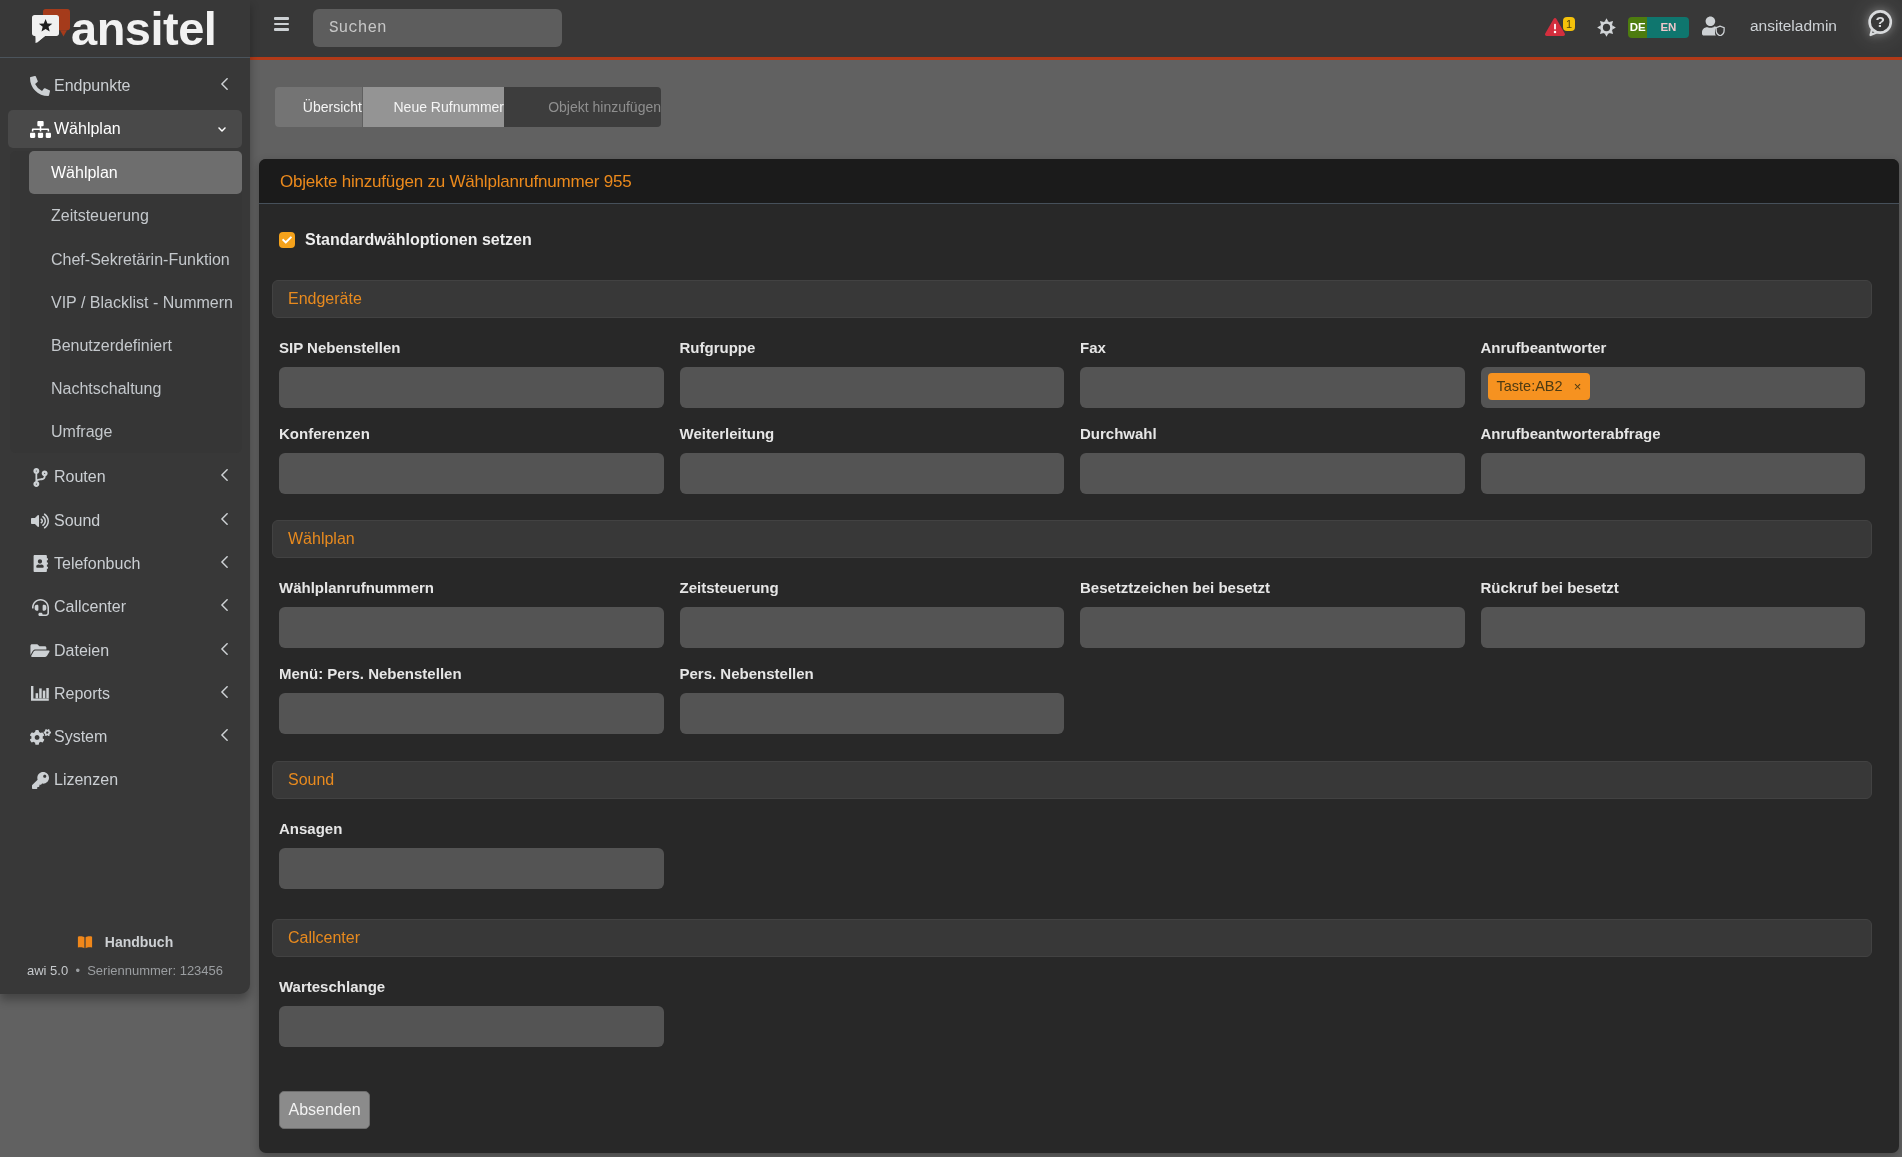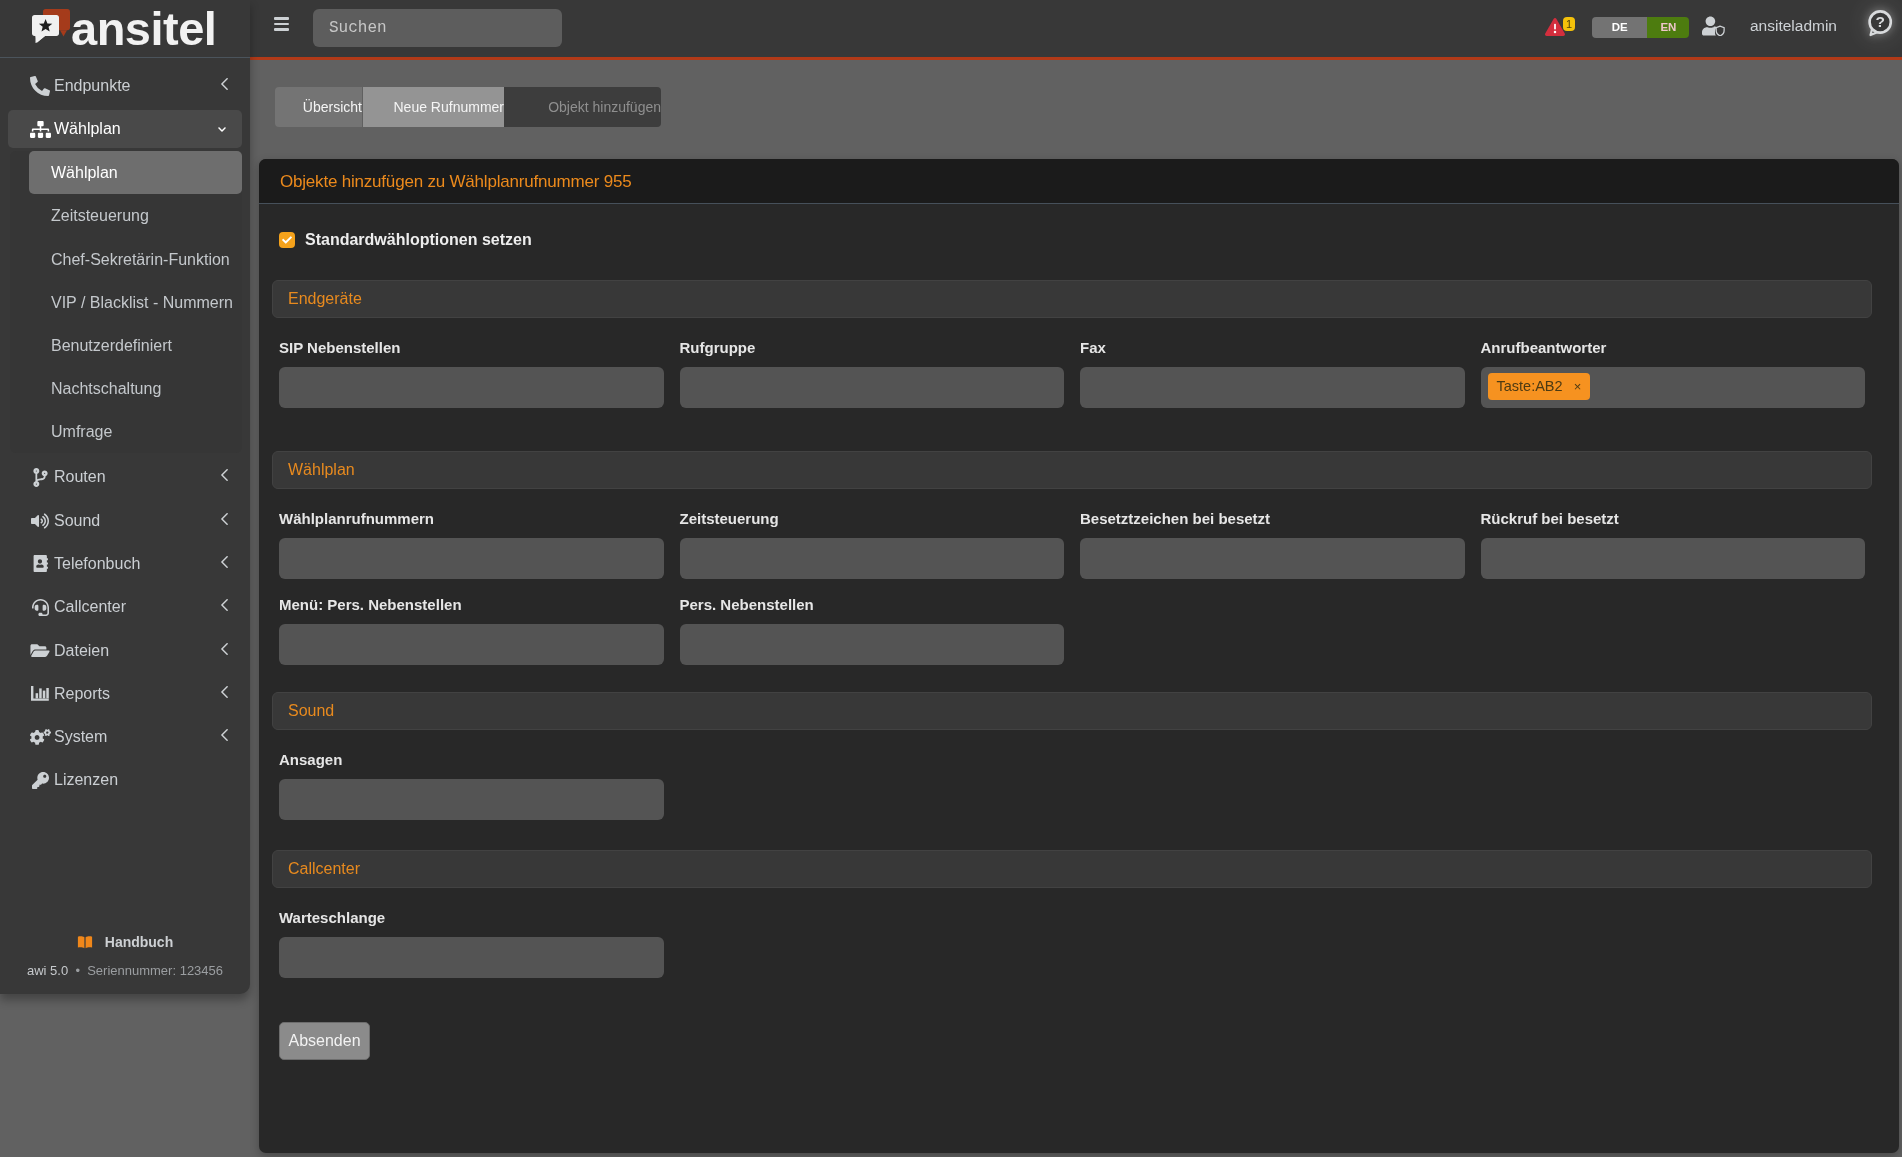--- a/index.html
+++ b/index.html
@@ -25,22 +25,22 @@
 }
 .searchbox::placeholder { color:#c7c7c7; opacity:1; }
 .warnwrap { position:absolute; right:337px; top:18px; width:20px; height:18px; }
 .badge1 {
   position:absolute; right:327px; top:17px; width:12px; height:14px;
   background:#f4c10a; color:#4f420b; font-size:11px; font-weight:normal;
   border-radius:4px; text-align:center; line-height:14px; z-index:3;
 }
 .gearwrap { position:absolute; right:286px; top:18px; }
 .lang { position:absolute; right:213px; top:17px; height:21px; border-radius:4px; overflow:hidden; font-size:11.5px; font-weight:bold; display:flex; letter-spacing:-0.2px; }
-.lang .de { background:#737373; color:#fff; padding:0 20px; line-height:21px; }
-.lang .en { background:#4d7c0f; color:#eec6ca; padding:0 13px; line-height:21px; }
+.lang .de { background:#4d7c0f; color:#fff; padding:0 2px; line-height:21px; }
+.lang .en { background:#0f766e; color:#eec6ca; padding:0 13px; line-height:21px; }
 .userwrap { position:absolute; right:65px; top:16px; display:flex; align-items:center; gap:24px; color:#ced2d6; font-size:15.5px; }
 .helpwrap { position:absolute; right:9px; top:9px; width:27px; height:28px;
   filter: drop-shadow(0 0 5px rgba(255,255,255,0.30)) drop-shadow(0 0 12px rgba(255,255,255,0.18)); }
 
 .sidebar {
   position:absolute; left:0; top:0; width:250px; height:994px;
   background:#383838; border-radius:0 0 10px 0;
   box-shadow:0 6px 10px rgba(0,0,0,0.3);
   z-index:5;
 }
@@ -340,20 +340,38 @@
         <div class="fg">
             <label>Fax</label>
             <div class="inp"></div>
           </div>
         <div class="fg">
             <label>Anrufbeantworter</label>
             <div class="inp"><span class="tag">Taste:AB2 <span class="x">×</span></span></div>
           </div>
       </div>
       <div class="rowgap"></div>
+      <div class="grid" style="margin-top:0;">
+        <div class="fg">
+            <label>Konferenzen</label>
+            <div class="inp"></div>
+          </div>
+        <div class="fg">
+            <label>Weiterleitung</label>
+            <div class="inp"></div>
+          </div>
+        <div class="fg">
+            <label>Durchwahl</label>
+            <div class="inp"></div>
+          </div>
+        <div class="fg">
+            <label>Anrufbeantworterabfrage</label>
+            <div class="inp"></div>
+          </div>
+      </div>
       <div class="secbar" style="margin-top:26px;">Wählplan</div>
       <div class="grid">
         <div class="fg">
             <label>Wählplanrufnummern</label>
             <div class="inp"></div>
           </div>
         <div class="fg">
             <label>Zeitsteuerung</label>
             <div class="inp"></div>
           </div>

